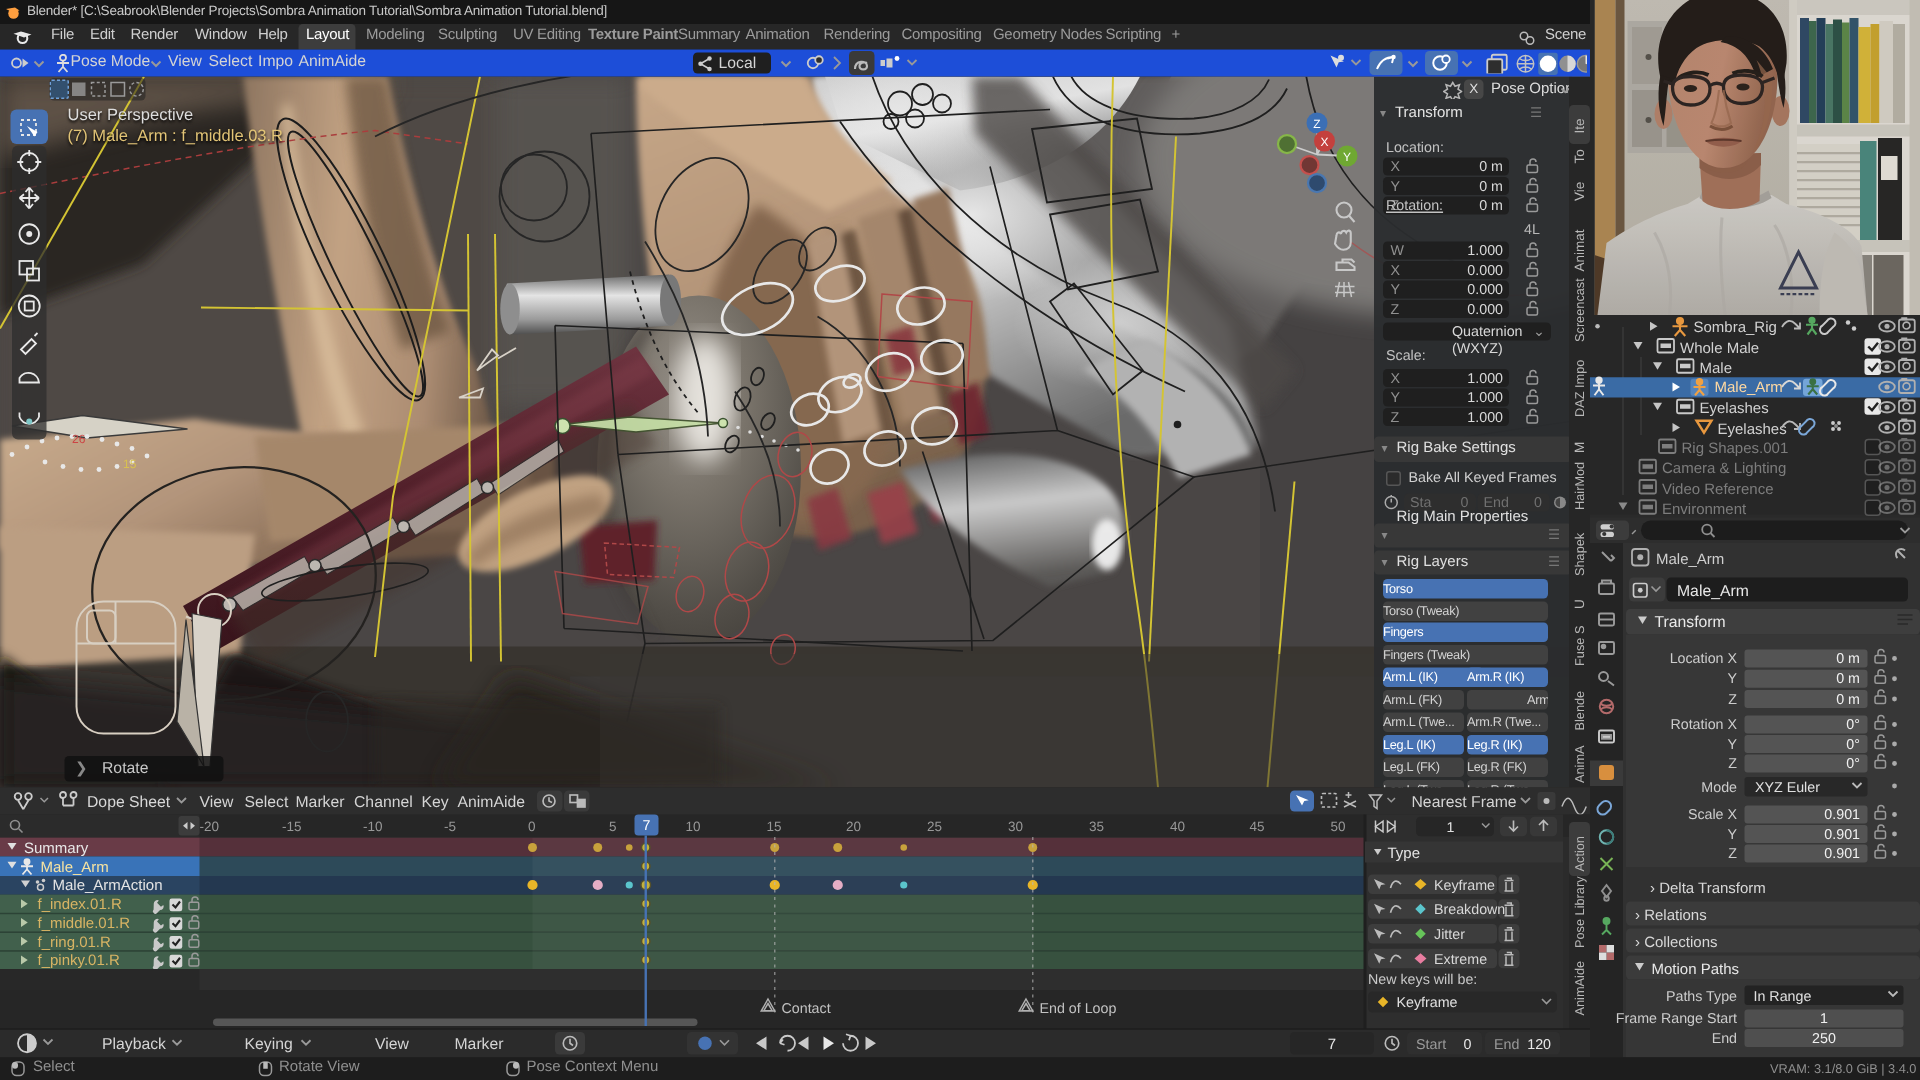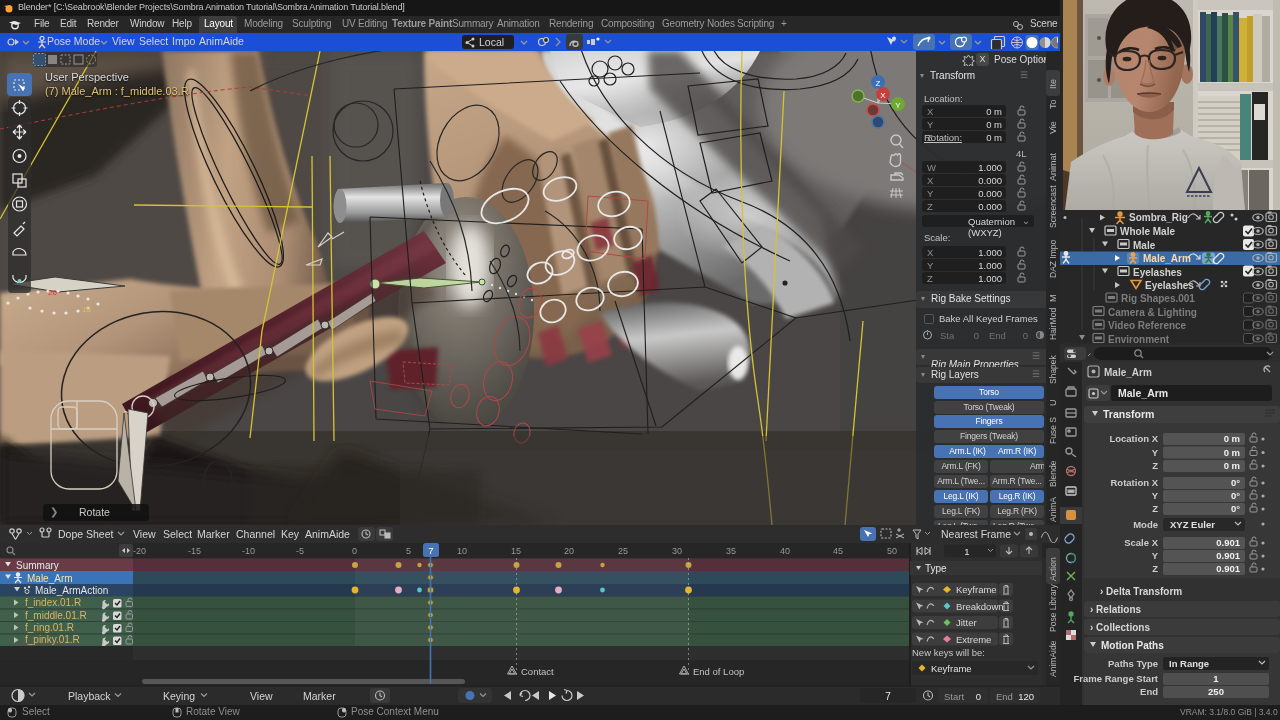--- a/index.html
+++ b/index.html
@@ -5,28 +5,28 @@
 *{margin:0;padding:0;box-sizing:border-box}
 html,body{width:1280px;height:720px;overflow:hidden;background:#1c1c1c;font-family:"Liberation Sans",sans-serif;}
 #root{position:absolute;left:0;top:0;width:1280px;height:720px;}
 .abs{position:absolute;}
 .txt{position:absolute;white-space:nowrap;}
 #titlebar{left:0;top:0;width:1280px;height:16px;background:#161616;color:#c9c9c9;font-size:9px;letter-spacing:-0.15px;}
 #menubar{left:0;top:16px;width:1280px;height:17px;background:#272727;color:#cfcfcf;font-size:10px;letter-spacing:-0.2px;}
 #vpheader{left:0;top:33px;width:1280px;height:18px;background:#1d4ed8;color:#d4d4d4;font-size:10.5px;}
 .menu{position:absolute;top:2px;}
 #viewport{left:0;top:51px;width:1060px;height:474px;background:#454241;overflow:hidden;}
-#rightcol{left:1060px;top:0px;width:220px;height:705px;background:#282828;overflow:hidden;font-weight:bold;}
+#rightcol{left:1060px;top:0px;width:220px;height:705px;background:#282828;overflow:hidden;}
 #dopesheet{left:0;top:525px;width:1060px;height:180px;background:#2b2b2b;overflow:hidden;}
 #statusbar{left:0;top:705px;width:1280px;height:15px;background:#1d1d1d;color:#8f8f8f;font-size:10px;}
 #webcam{left:1063px;top:0;width:217px;height:210px;overflow:hidden;}
 .field{position:absolute;background:#1f1f1f;border-radius:3px;color:#d8d8d8;font-size:9.5px;}
 .btnblue{background:#4772b3;color:#fff;}
 .btngray{background:#414141;color:#d3d3d3;}
-.rlbtn{position:absolute;border-radius:3px;font-size:8.5px;text-align:center;line-height:13px;height:13px;white-space:nowrap;overflow:hidden;letter-spacing:-0.2px;margin-left:12px;}
+.rlbtn{position:absolute;border-radius:3px;font-size:8.5px;text-align:left;line-height:13px;height:13px;white-space:nowrap;overflow:hidden;letter-spacing:-0.2px;}
 </style>
 </head>
 <body>
 <div id="root">
 
 <div id="viewport" class="abs">
 <svg width="1060" height="474" viewBox="0 0 1060 474">
 <defs>
 <linearGradient id="armg" x1="0" y1="0" x2="1" y2="0.15">
 <stop offset="0" stop-color="#8d7560"></stop>
@@ -384,21 +384,21 @@
           <line x1="54.5" y1="75" x2="58" y2="79"></line>
 <path d="M46,88 c0,-2 2,-3 3,-1 c0,-2 2.5,-3 3.5,-1 c1,-2 3,-1.5 3,0.5 l0,6 c0,3 -2,5 -5,5 c-2.5,0 -4,-1.5 -5.5,-4 z"></path>
 <path d="M46,106 h8 l4,3 v2 h-12 z M50,106 v-2 h6 l2,2"></path>
 <path d="M45,122 h13 M45,126 h13 M48,119 l-2,10 M54,119 l2,10 M51,119 v10" stroke-width="1"></path>
 </g>
 </svg>
 
 
 <div class="abs" style="left:43px;top:453px;width:106px;height:17px;background:rgba(16,16,16,0.85);border-radius:3px;">
 <span style="position:absolute;left:7px;top:2px;font-size:10px;color:#888;">❯</span>
-<span style="position:absolute;left:36px;top:2px;font-size:10.5px;color:#c8c8c8;">Rotate</span>
+<span style="position:absolute;left:25px;top:2px;font-size:10.5px;color:#c8c8c8;">Rotate</span>
 </div>
 
 
 <div class="abs" id="npanel" style="left:916px;top:0px;width:132px;height:474px;background:rgba(42,44,46,0.95);color:#cfcfcf;font-size:9.5px;">
 
   <svg class="abs" style="left:46px;top:3px" width="13" height="12" viewBox="0 0 13 12">
           <path d="M6.5,1 l1.5,2.5 3,-1 -1,3 2.5,1.5 -2.5,1.5 1,3 -3,-1 -1.5,2.5 -1.5,-2.5 -3,1 1,-3 -2.5,-1.5 2.5,-1.5 -1,-3 3,1 z" fill="none" stroke="#b5b5b5" stroke-width="1"></path>
         </svg>
   <div class="abs" style="left:60px;top:2px;width:13px;height:13px;background:#474747;border-radius:3px;color:#ddd;text-align:center;line-height:13px;font-size:9px;">X</div>
   <span class="txt" style="left:78px;top:3px;color:#dcdcdc;font-size:10px;">Pose Options</span>
@@ -493,21 +493,21 @@
           <span style="position:absolute;left:4px;top:1px;color:#707070;">End</span>
           <span style="position:absolute;right:5px;top:1px;color:#707070;">0</span>
         </div>
   <svg class="abs" style="left:119px;top:279px" width="10" height="10" viewBox="0 0 10 10">
           <circle cx="5" cy="5" r="4" fill="#888"></circle>
           <path d="M5,2 a3,3 0 0 0 0,6 z" fill="#444"></path>
         </svg>
 
   <div class="abs" style="left:0px;top:298px;width:132px;height:16px;background:#383838;border-radius:3px;"></div>
   <span class="txt" style="left:5px;top:301px;color:#888;font-size:8px;">▾</span>
-  <span class="txt" style="left:15px;top:308px;color:#e0e0e0;font-size:10px;font-style:italic;">Rig Main Properties</span>
+  <span class="txt" style="left:15px;top:288px;color:#e0e0e0;font-size:10px;">Rig Main Properties</span>
   <span class="txt" style="left:116px;top:300px;color:#777;font-size:9px;">☰</span>
   <div class="abs" style="left:0px;top:316px;width:132px;height:16px;background:#383838;border-radius:3px;"></div>
   <span class="txt" style="left:5px;top:319px;color:#888;font-size:8px;">▾</span>
   <span class="txt" style="left:15px;top:318px;color:#e0e0e0;font-size:10px;">Rig Layers</span>
   <span class="txt" style="left:116px;top:318px;color:#777;font-size:9px;">☰</span>
 
   <div class="rlbtn btnblue" style="left:6px;top:335px;width:110px;">Torso</div>
   <div class="rlbtn btngray" style="left:6px;top:350px;width:110px;">Torso (Tweak)</div>
   <div class="rlbtn btnblue" style="left:6px;top:364px;width:110px;">Fingers</div>
   <div class="rlbtn btngray" style="left:6px;top:379px;width:110px;">Fingers (Tweak)</div>

